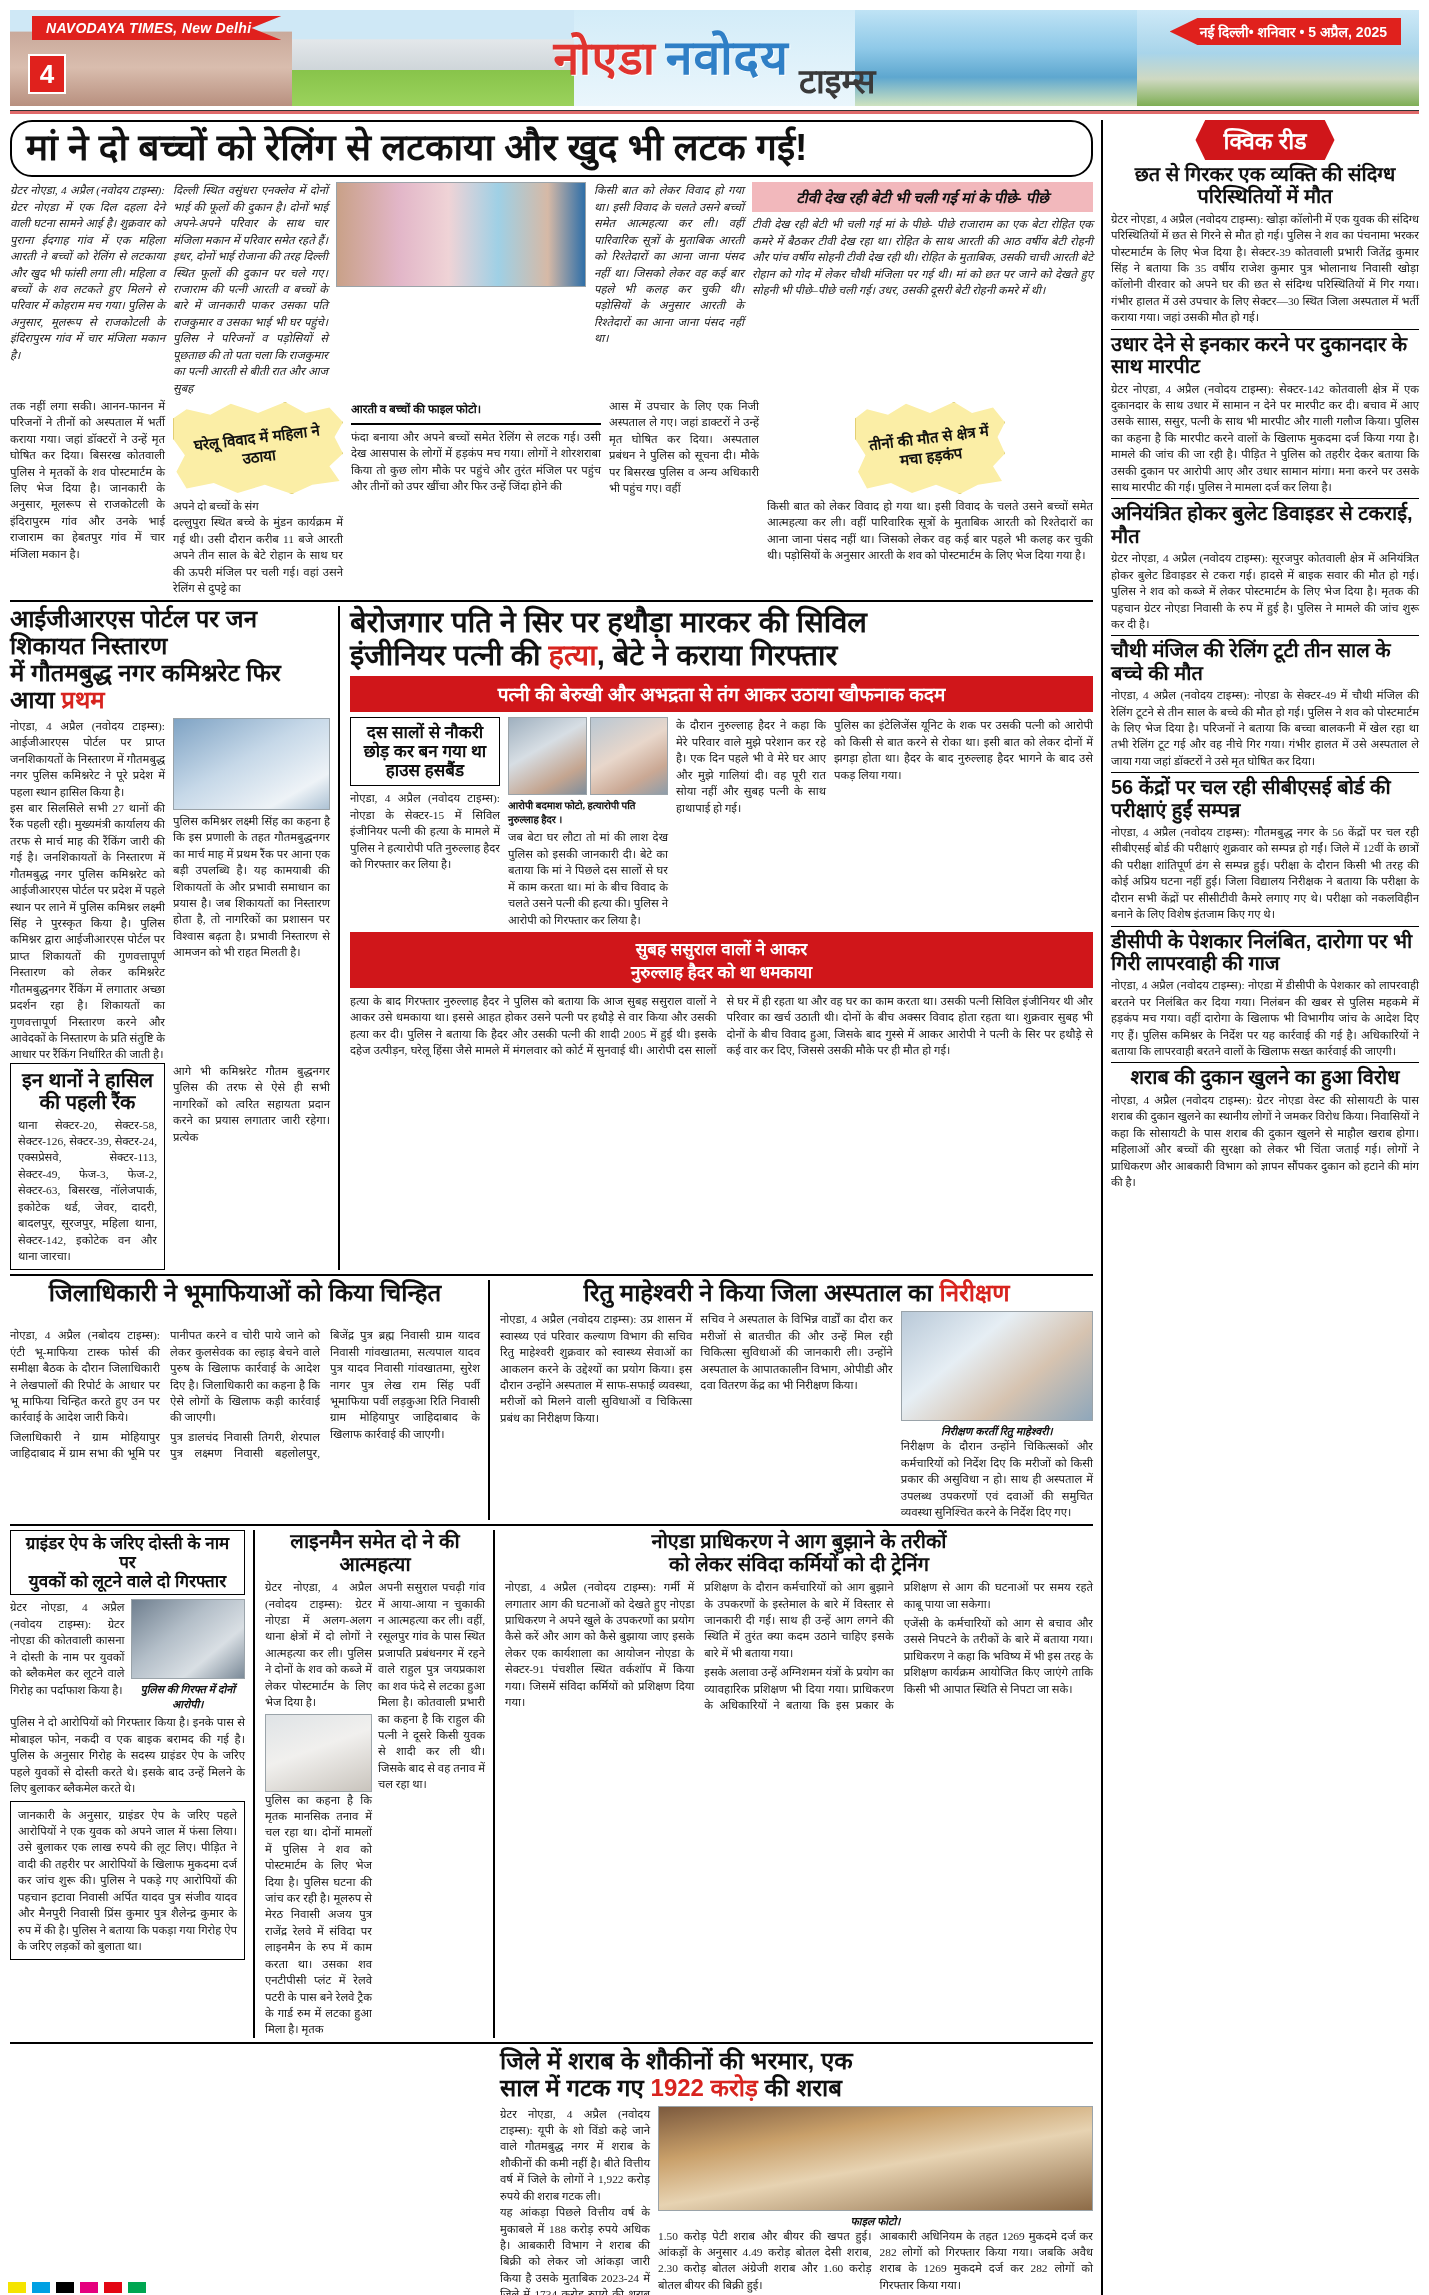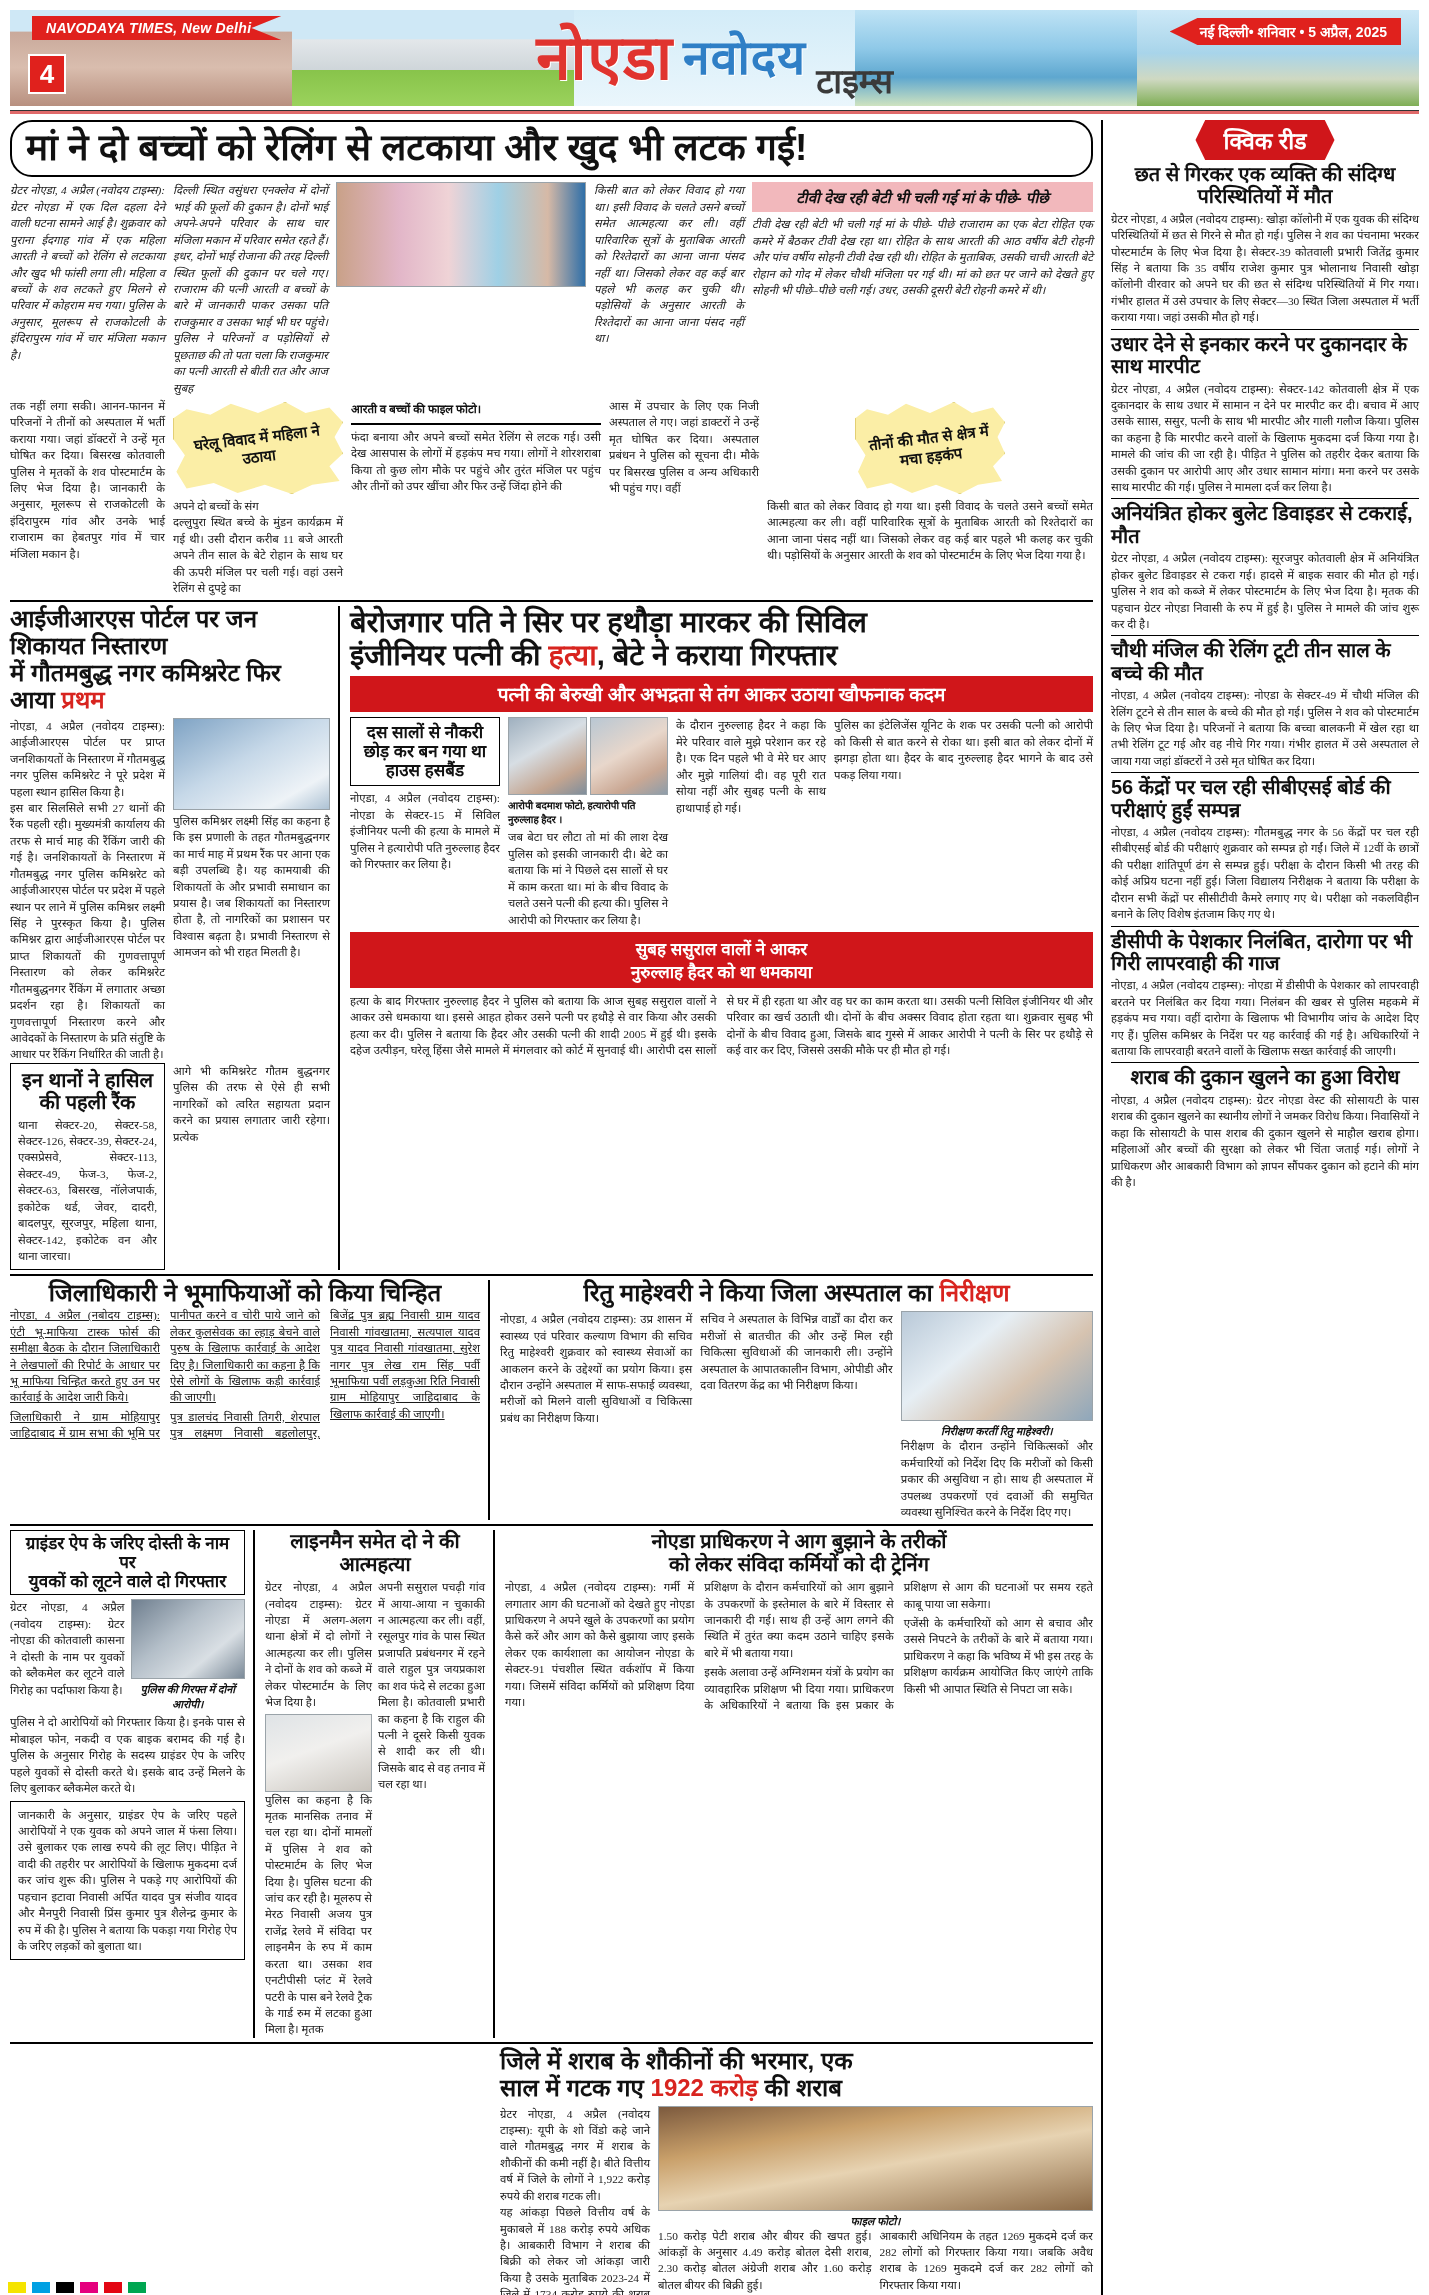--- a/index.html
+++ b/index.html
@@ -21,21 +21,21 @@
   .mp1 { background:
       linear-gradient(180deg,#cfe8f6 0%, #cfe8f6 22%, #c9a99b 23%, #d9bdae 60%, #b8907f 100%); }
   .mp2 { background:
       linear-gradient(180deg,#cfe8f6 0%,#cfe8f6 30%,#e3e7ea 31%,#cfd6da 62%, #88c44b 63%, #9bd25c 100%); }
   .mp3 { background: linear-gradient(180deg,#d3ecf8 0%, #eaf6fc 100%); }
   .mp4 { background: linear-gradient(180deg,#bfe3f5 0%, #8fc9e8 40%, #5ea7cf 70%, #cfe3c0 100%); }
   .mp5 { background: linear-gradient(180deg,#cde9f7 0%, #a8d4ea 45%, #cfd9c2 72%, #7fae55 100%); }
   .mast-center { position:absolute; left:0; right:0; top:0; bottom:0;
       display:flex; align-items:center; justify-content:center; gap:10px; }
   .mast-title-noida {
-      font-family:"Liberation Sans", sans-serif; font-weight:bold; font-size:62px;
+      font-family:"Liberation Sans", sans-serif; font-weight:bold; font-size:46px;
       color:#e0342f; letter-spacing:1px; text-shadow: 1px 1px 0 #fff;
       line-height: 1; }
   .mast-title-nav {
       font-family:"Liberation Sans", sans-serif; font-weight:bold; font-size:48px;
       color:#2f7fc6; letter-spacing:1px; text-shadow: 1px 1px 0 #fff; line-height:1;}
   .mast-title-times {
       font-family:"Liberation Sans", sans-serif; font-weight:bold; font-size:34px;
       color:#3a3a3a; line-height:1; align-self:flex-end; padding-bottom:8px;}
 
   .flag-left { position:absolute; left:22px; top:6px; z-index:5;
@@ -275,21 +275,21 @@
           </div>
           <div class="col-text cols2" style="margin-top:3px;">हत्या के बाद गिरफ्तार नुरुल्लाह हैदर ने पुलिस को बताया कि आज सुबह ससुराल वालों ने आकर उसे धमकाया था। इससे आहत होकर उसने पत्नी पर हथौड़े से वार किया और उसकी हत्या कर दी। पुलिस ने बताया कि हैदर और उसकी पत्नी की शादी 2005 में हुई थी। इसके दहेज उत्पीड़न, घरेलू हिंसा जैसे मामले में मंगलवार को कोर्ट में सुनवाई थी। आरोपी दस सालों से घर में ही रहता था और वह घर का काम करता था। उसकी पत्नी सिविल इंजीनियर थी और परिवार का खर्च उठाती थी। दोनों के बीच अक्सर विवाद होता रहता था। शुक्रवार सुबह भी दोनों के बीच विवाद हुआ, जिसके बाद गुस्से में आकर आरोपी ने पत्नी के सिर पर हथौड़े से कई वार कर दिए, जिससे उसकी मौके पर ही मौत हो गई।</div>
         </div>
       </div>
 
       <div class="rule"></div>
 
       <div style="display:flex; gap:10px;">
         <div style="flex:0 0 480px; border-right:2px solid #000; padding-right:8px;">
           <div class="hl hl-l" style="text-align:center;">जिलाधिकारी ने भूमाफियाओं को किया चिन्हित</div>
-          <div class="col-text cols3" style="margin-top:0;text-decoration:underline;">
+          <div class="col-text cols3" style="margin-top:20px;">
             <p>नोएडा, 4 अप्रैल (नबोदय टाइम्स): एंटी भू-माफिया टास्क फोर्स की समीक्षा बैठक के दौरान जिलाधिकारी ने लेखपालों की रिपोर्ट के आधार पर भू माफिया चिन्हित करते हुए उन पर कार्रवाई के आदेश जारी किये।</p>
             <p>जिलाधिकारी ने ग्राम मोहियापुर जाहिदाबाद में ग्राम सभा की भूमि पर पानीपत करने व चोरी पाये जाने को लेकर कुलसेवक का ल्हाड़ बेचने वाले पुरुष के खिलाफ कार्रवाई के आदेश दिए है। जिलाधिकारी का कहना है कि ऐसे लोगों के खिलाफ कड़ी कार्रवाई की जाएगी।</p>
             <p>पुत्र डालचंद निवासी तिगरी, शेरपाल पुत्र लक्ष्मण निवासी बहलोलपुर, बिजेंद्र पुत्र ब्रह्म निवासी ग्राम यादव निवासी गांवखातमा, सत्यपाल यादव पुत्र यादव निवासी गांवखातमा, सुरेश नागर पुत्र लेख राम सिंह पर्वी भूमाफिया पर्वी लड़कुआ रिति निवासी ग्राम मोहियापुर जाहिदाबाद के खिलाफ कार्रवाई की जाएगी।</p>
           </div>
         </div>
         <div style="flex:1 1 auto;">
           <div class="hl hl-l" style="text-align:center;">
             <span>रितु माहेश्वरी ने किया जिला अस्पताल का </span><span class="red">निरीक्षण</span>
           </div>
           <div style="display:flex; gap:8px; margin-top:4px;">

